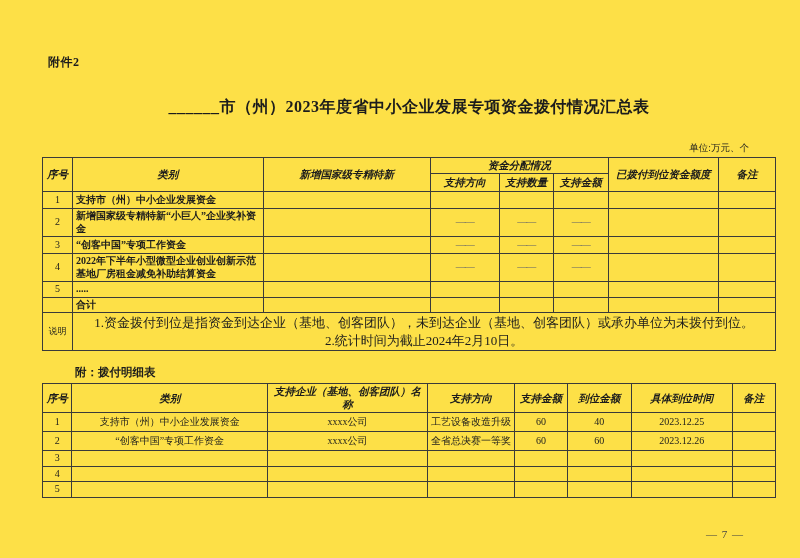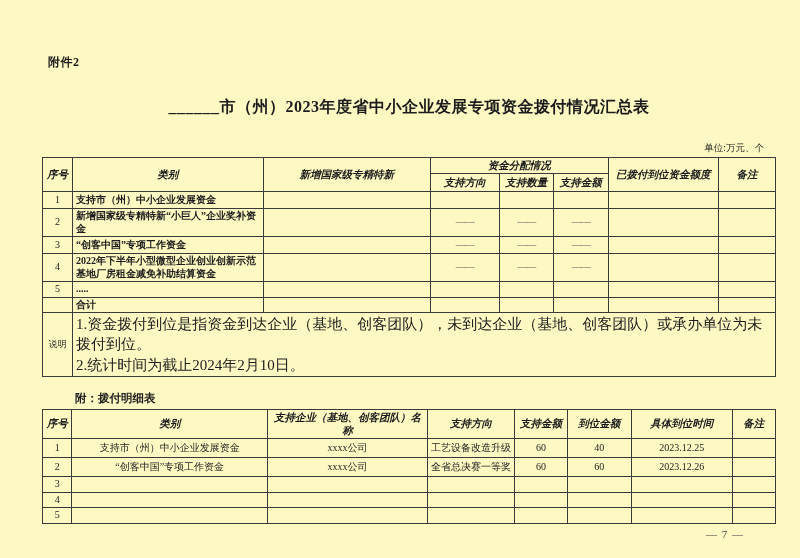--- a/index.html
+++ b/index.html
@@ -1,37 +1,37 @@
 <!DOCTYPE html>
 <html><head>
 <meta charset="utf-8">
 <style>
   html,body{margin:0;padding:0;}
   body{
     width:800px;height:558px;background:#fdfdfd;position:relative;overflow:hidden;
     font-family:"Liberation Serif","DejaVu Serif",serif;color:#1c1c1c;
   }
-  .sheet{position:absolute;inset:0;background:#fef9c3;}
+  .sheet{position:absolute;inset:0;background:#fde047;}
   .content{margin-left:42px;width:734px;padding-top:54px;}
   .attachment{font-size:12px;font-weight:bold;padding-left:6px;letter-spacing:.5px;}
   .title{font-size:16px;font-weight:bold;text-align:center;margin:26px 0 0 0;letter-spacing:.5px;}
-  .unit{font-size:9.5px;text-align:right;margin:24px 12px 2px 0;}
+  .unit{font-size:9.5px;text-align:right;margin:24px 27px 2px 0;}
   table{border-collapse:collapse;width:100%;table-layout:fixed;}
   th,td{border:1px solid #3a3a3a;font-size:10px;padding:1px 3px;overflow:hidden;line-height:1.25;}
   th{font-weight:bold;font-size:10.5px;text-align:center;font-style:italic;}
   td{text-align:center;}
   td.l{text-align:left;}
   .t1 td.cat{font-weight:600;}
   .t1 .hr1{height:16px;}
   .t1 .hr2{height:18px;}
   .rh17{height:17px;} .rh18{height:18px;} .rh28{height:28px;}
   .rh13{height:13px;} .rh14{height:14px;} .rh19{height:19px;} .rh20{height:20px;}
   .rh30{height:30px;}
   .note-label{font-size:9px;text-align:center;}
-  .note div{font-size:15px;line-height:1.35;text-align:left;}
+  .note div{font-size:13px;line-height:1.35;text-align:center;}
   .dash{color:#666;letter-spacing:-1px;}
   .detail-label{font-size:11.5px;font-weight:bold;margin:14px 0 3px 6px;padding-left:27px;}
   .pagenum{position:absolute;right:56px;bottom:18px;font-size:11px;color:#444;letter-spacing:1px;}
 </style>
 </head>
 <body>
 
 <div class="sheet">
   <div class="content">
 

